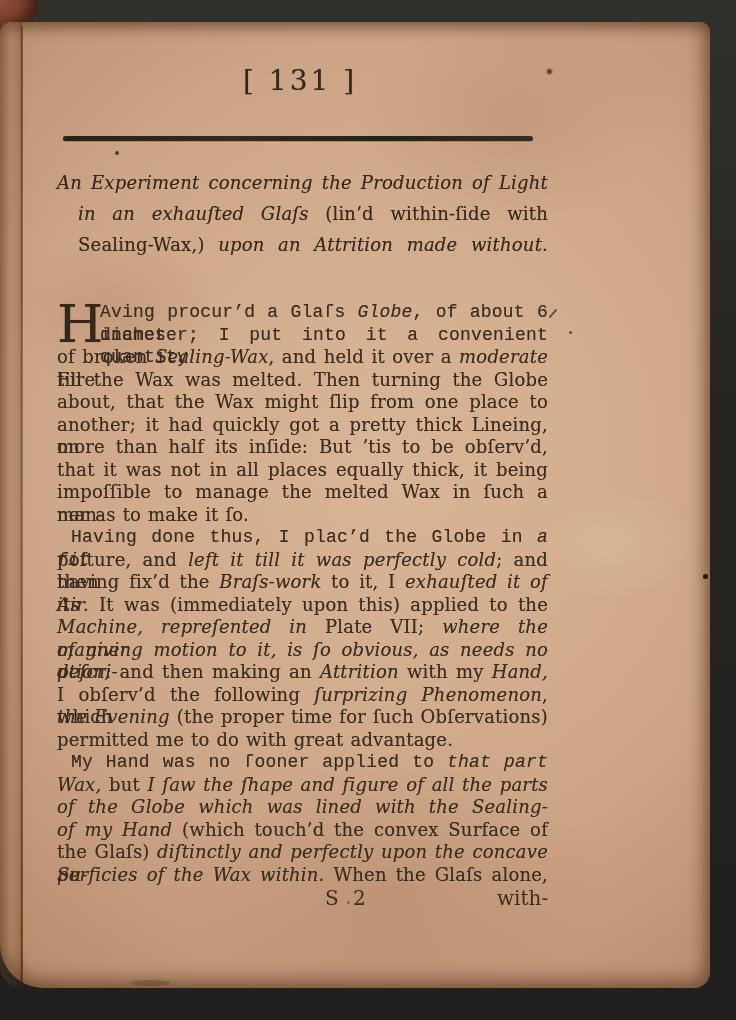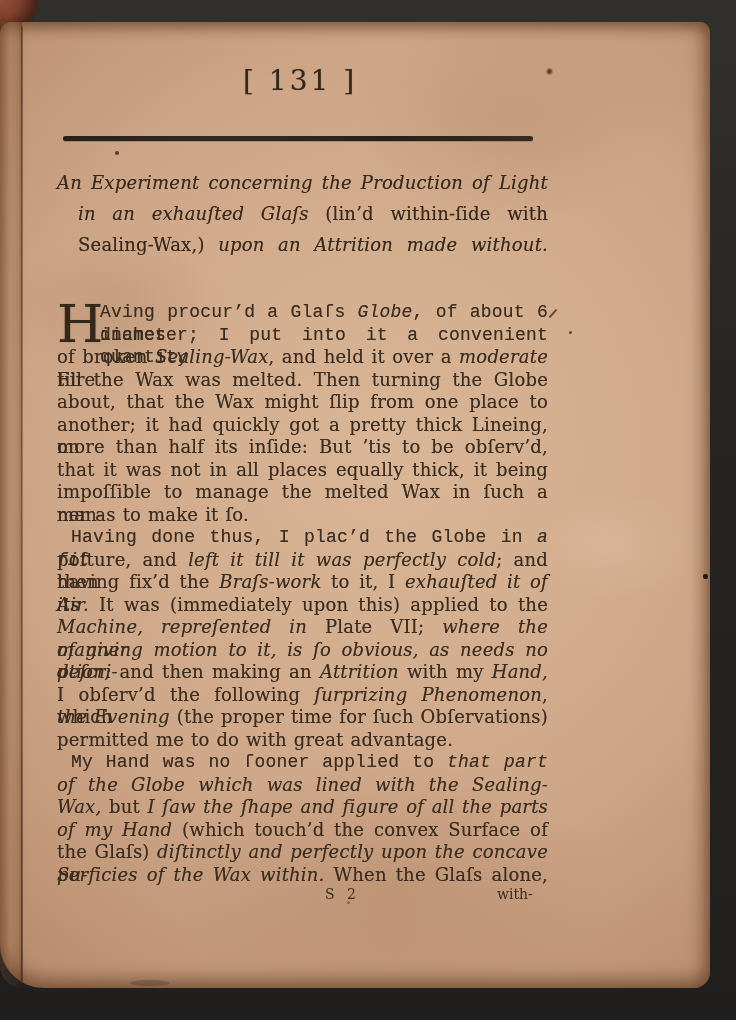--- a/index.html
+++ b/index.html
@@ -72,21 +72,21 @@
   .line.nj{ text-align-last:left; }
   .line.cap{ padding-left:43px;font-family:Liberation Mono, monospace; }
   .line.ind{ text-indent:14px;font-family:Liberation Mono, monospace; }
   .it{ font-style:italic; }
   .rm{ font-style:normal; }
   .dropcap{
     position:absolute; left:0; top:1px; width:40px; height:44px;
     font-size:53px; line-height:44px; color:#34281b;
     text-shadow:0 0 1px rgba(52,40,27,.5);
   }
-  .sigline{ position:absolute; left:0; top:864px; width:100%; height:23px; font-size:14px; }
+  .sigline{ position:absolute; left:0; top:864px; width:100%; height:23px; font-size:20px; }
   .sig-mark{ position:absolute; left:268px; letter-spacing:4px; }
   .catchword{ position:absolute; left:440px; }
   
   .speck{ position:absolute; border-radius:50%; }
   .sp1{ left:115px; top:151px; width:4px; height:4px; background:rgba(62,44,28,.85); }
   .sp2{ left:546px; top:68px; width:7px; height:7px; background:radial-gradient(circle,#5a3722 20%, rgba(90,55,34,.15) 75%); }
   .sp3{ left:552px; top:308px; width:2px; height:11px; background:rgba(70,50,32,.8); transform:rotate(42deg); border-radius:2px; }
   .sp4{ left:569px; top:331px; width:3px; height:3px; background:rgba(66,47,30,.8); }
   .sp5{ left:703px; top:574px; width:5px; height:5px; background:#1d1c1a; border-radius:40%; }
   .sp6{ left:347px; top:901px; width:3px; height:3px; background:rgba(96,66,42,.6); }
@@ -133,22 +133,22 @@
             <div class="line"><span class="it">Air.</span><span class="rm">  It was (immediately upon this) applied to the</span></div>
             <div class="line"><span class="it">Machine, repreſented in </span><span class="rm">Plate VII; </span><span class="it">where the manner</span></div>
             <div class="line"><span class="it">of giving motion to it, is ſo obvious, as needs no deſcri-</span></div>
             <div class="line"><span class="it">ption;</span><span class="rm"> and then making an </span><span class="it">Attrition</span><span class="rm"> with my </span><span class="it">Hand,</span></div>
             <div class="line"><span class="rm">I obſerv’d the following </span><span class="it">ſurprizing Phenomenon</span><span class="rm">, which</span></div>
             <div class="line"><span class="it">the Evening</span><span class="rm"> (the proper time for ſuch Obſervations)</span></div>
             <div class="line nj"><span class="rm">permitted me to do with great advantage.</span></div>
           </div>
           <div class="para">
             <div class="line ind"><span class="rm">My Hand was no ſooner applied to </span><span class="it">that part</span></div>
+            <div class="line"><span class="it">Wax,</span><span class="rm">  but </span><span class="it">I ſaw the ſhape and figure of all the parts</span></div>
             <div class="line"><span class="it">of the Globe which was lined with the Sealing-</span></div>
-            <div class="line"><span class="it">Wax,</span><span class="rm">  but </span><span class="it">I ſaw the ſhape and figure of all the parts</span></div>
             <div class="line"><span class="it">of my Hand</span><span class="rm"> (which touch’d the convex Surface of</span></div>
             <div class="line"><span class="rm">the Glaſs) </span><span class="it">diſtinctly and perfectly upon the concave Su-</span></div>
             <div class="line"><span class="it">perficies of the Wax within.</span><span class="rm">  When the Glaſs alone,</span></div>
           </div>
         </div>
 
       <div class="sigline">
         <span class="sig-mark">S 2</span>
         <span class="catchword">with-</span>
       </div>

